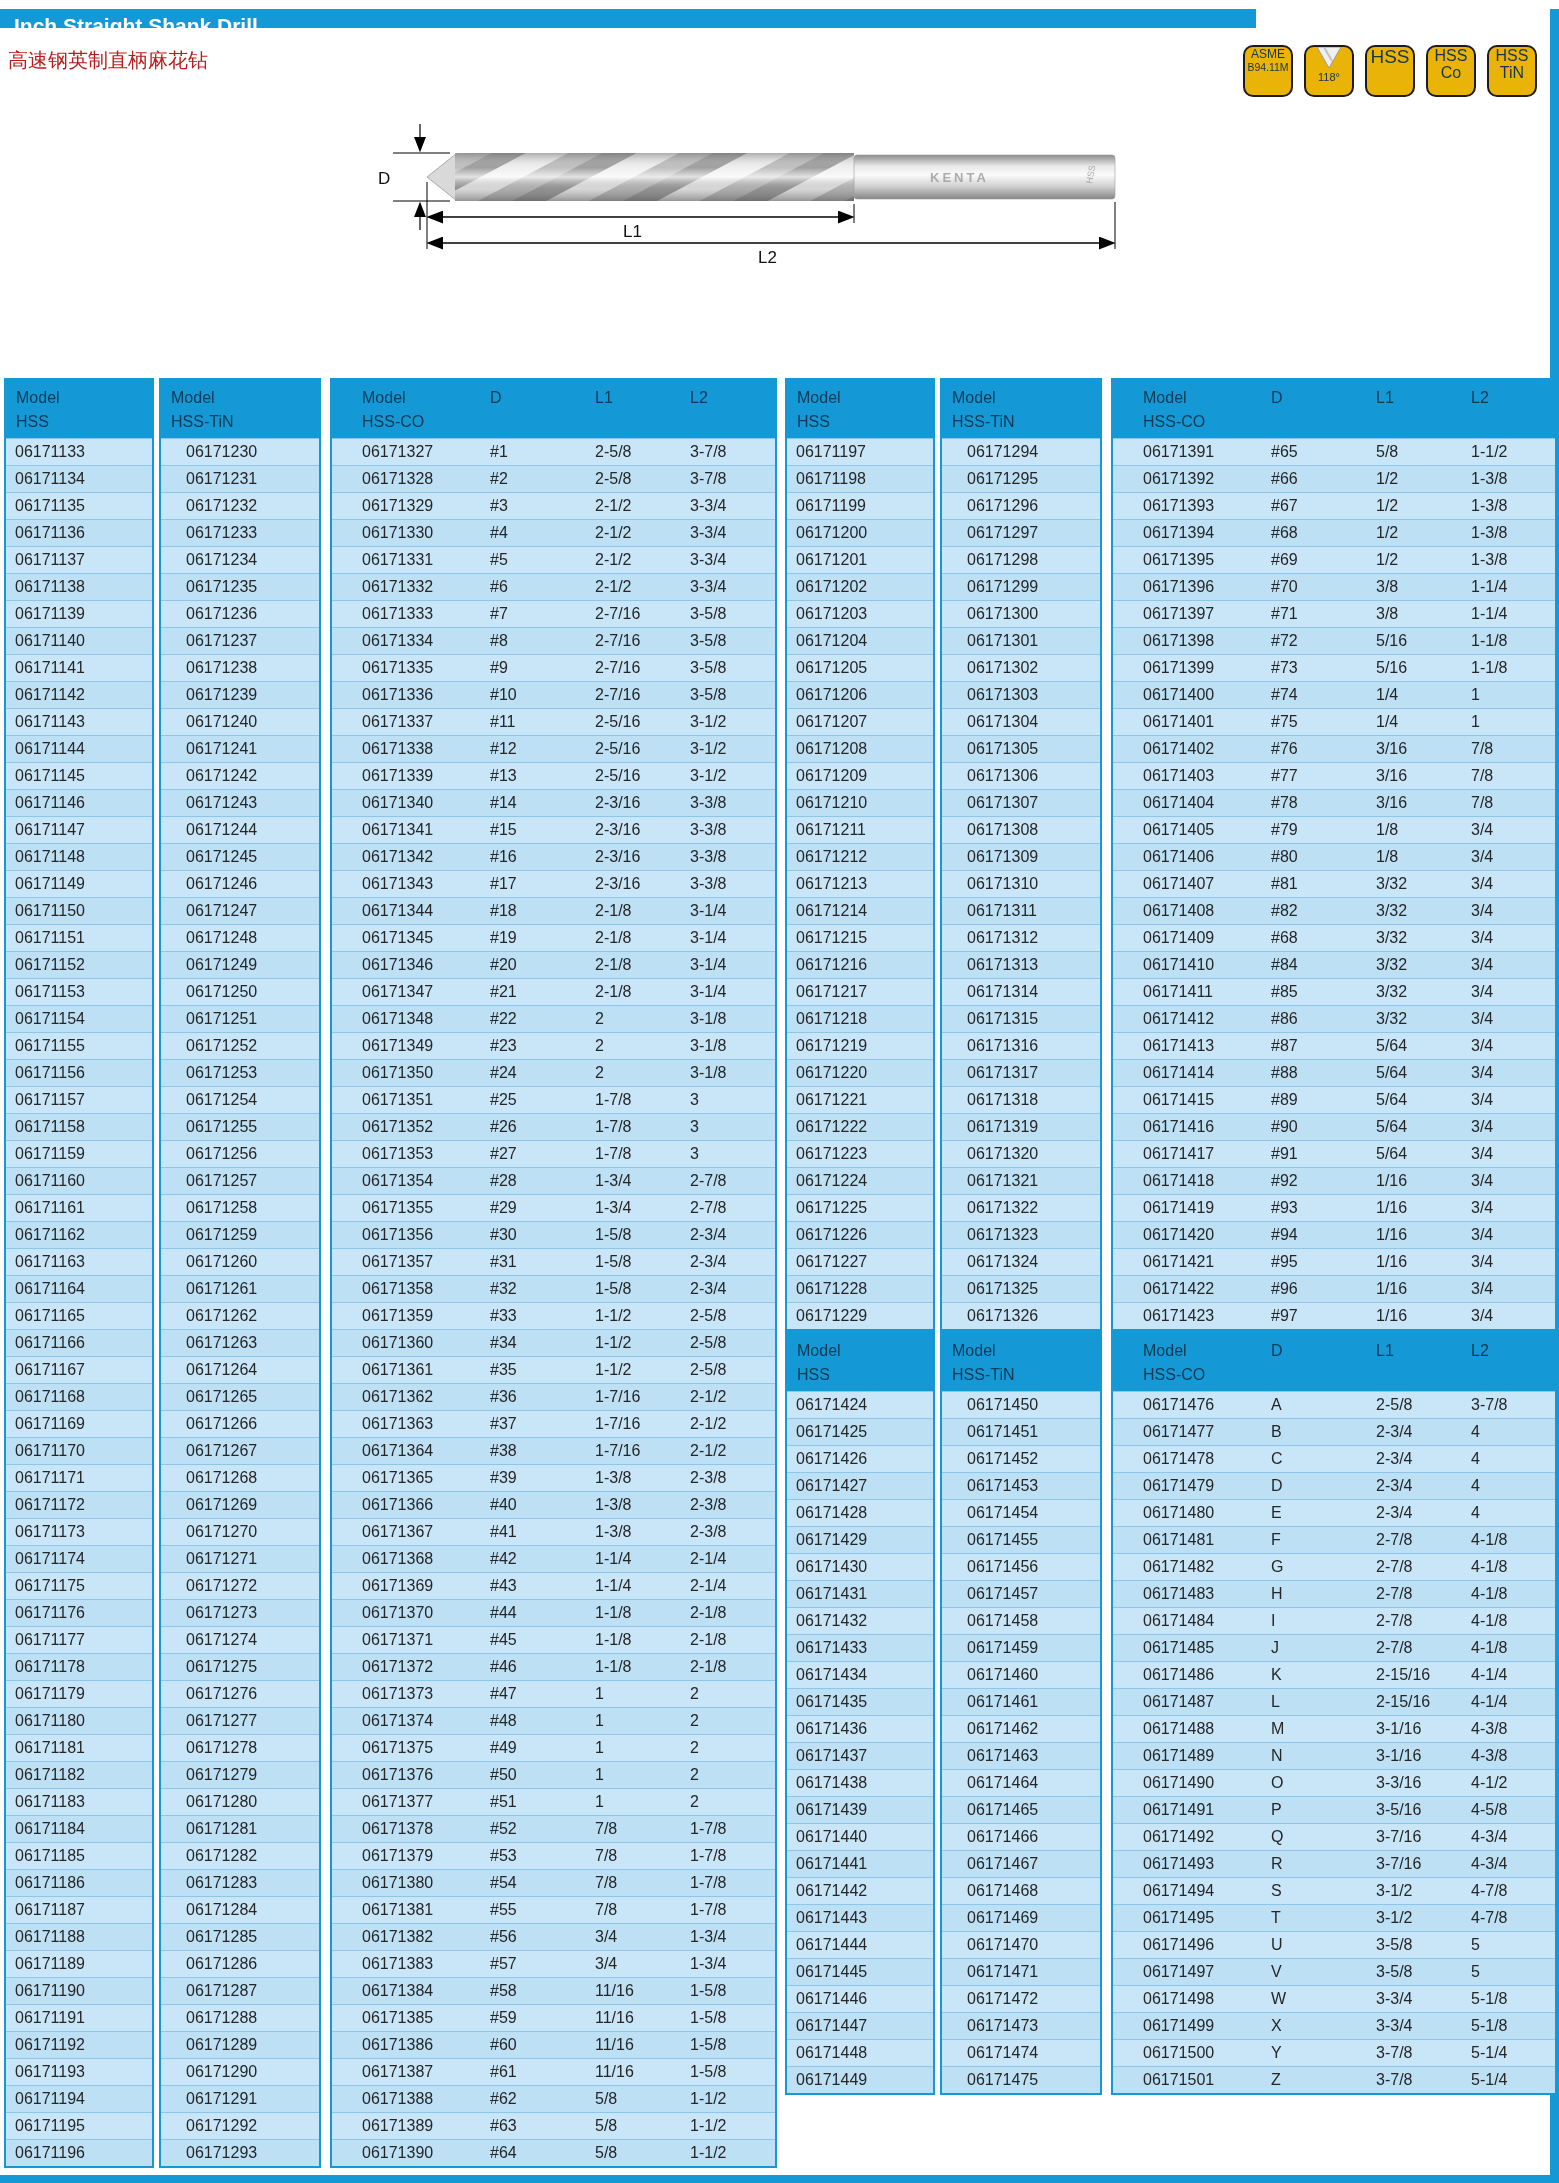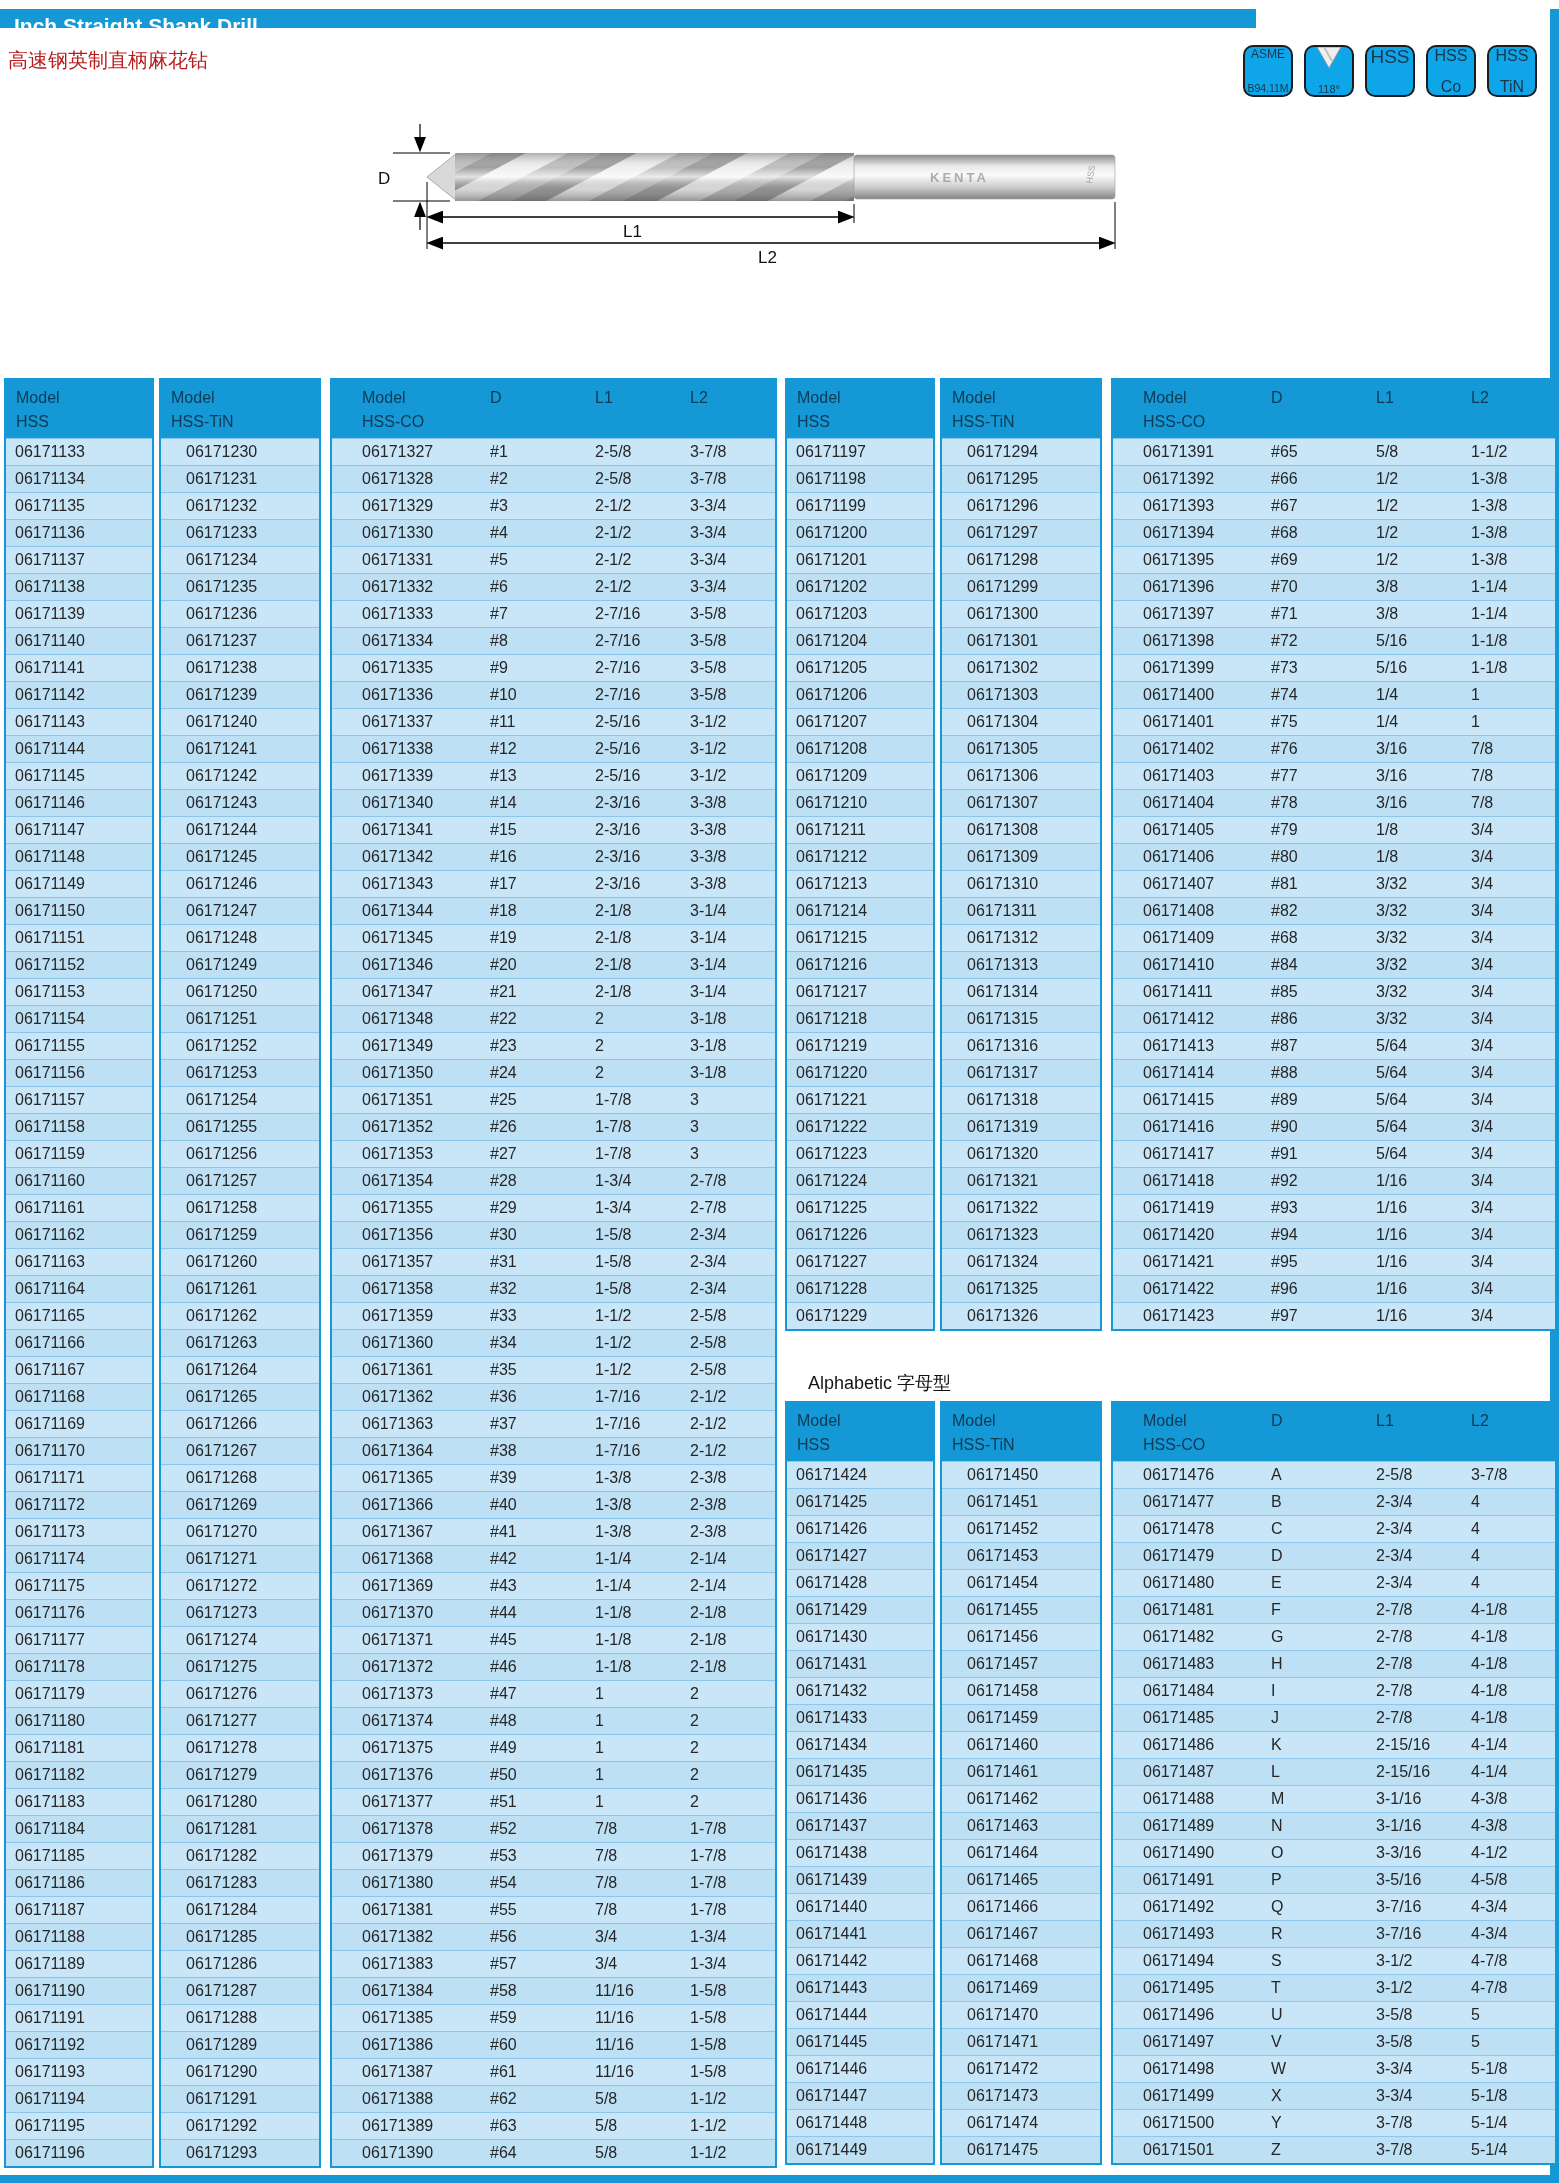--- a/index.html
+++ b/index.html
@@ -12,22 +12,22 @@
     background:#1598d6;color:#fff;font-size:21px;font-weight:bold;
     line-height:34px;padding-left:14px;box-sizing:border-box;
   }
   .subtitle{position:absolute;left:8px;top:47px;font-size:20px;color:#b91c1c;}
   .right-bar{position:absolute;top:9px;right:0;width:9px;bottom:0;background:#1598d6;}
   .bottom-bar{position:absolute;left:0;bottom:0;width:100%;height:8px;background:#1598d6;}
 
   
   .badges{position:absolute;top:45px;right:22px;display:flex;gap:11px;}
   .badge{
-    width:50px;height:52px;background:#0ea5e9;border:2.5px solid #1c1c1c;border-radius:10px;
-    display:flex;flex-direction:column;align-items:center;justify-content:space-between;
+    width:50px;height:52px;background:#eab308;border:2.5px solid #1c1c1c;border-radius:10px;
+    display:flex;flex-direction:column;align-items:center;justify-content:flex-start;
     color:#17364a;box-sizing:border-box;position:relative;overflow:hidden;
   }
   .badge .bl-sm{font-size:12px;line-height:14px;}
   .badge .bl-xs{font-size:10.5px;line-height:13px;}
   .badge .bl-lg{font-size:19px;line-height:20px;}
   .badge .bl-md{font-size:16px;line-height:17px;}
   .badge .angle-text{font-size:11px;line-height:12px;margin-top:-4px;}
   .badge svg{display:block;}
 
   
@@ -973,21 +973,20 @@
           </div>
           <div class="row3">
             <span class="rc">06171423</span>
             <span class="rc">#97</span>
             <span class="rc">1/16</span>
             <span class="rc">3/4</span>
           </div>
         </div>
       </div>
     </div>
-  <div class="alpha-heading">Alphabetic 字母型</div>
   <div id="alpha-slot">
       <div class="group">
         <div class="sub sub1">
           <div class="thead">
             <div class="th-line">Model</div>
             <div class="th-line">HSS</div>
           </div>
           <div class="cell">06171424</div>
           <div class="cell alt">06171425</div>
           <div class="cell">06171426</div>

